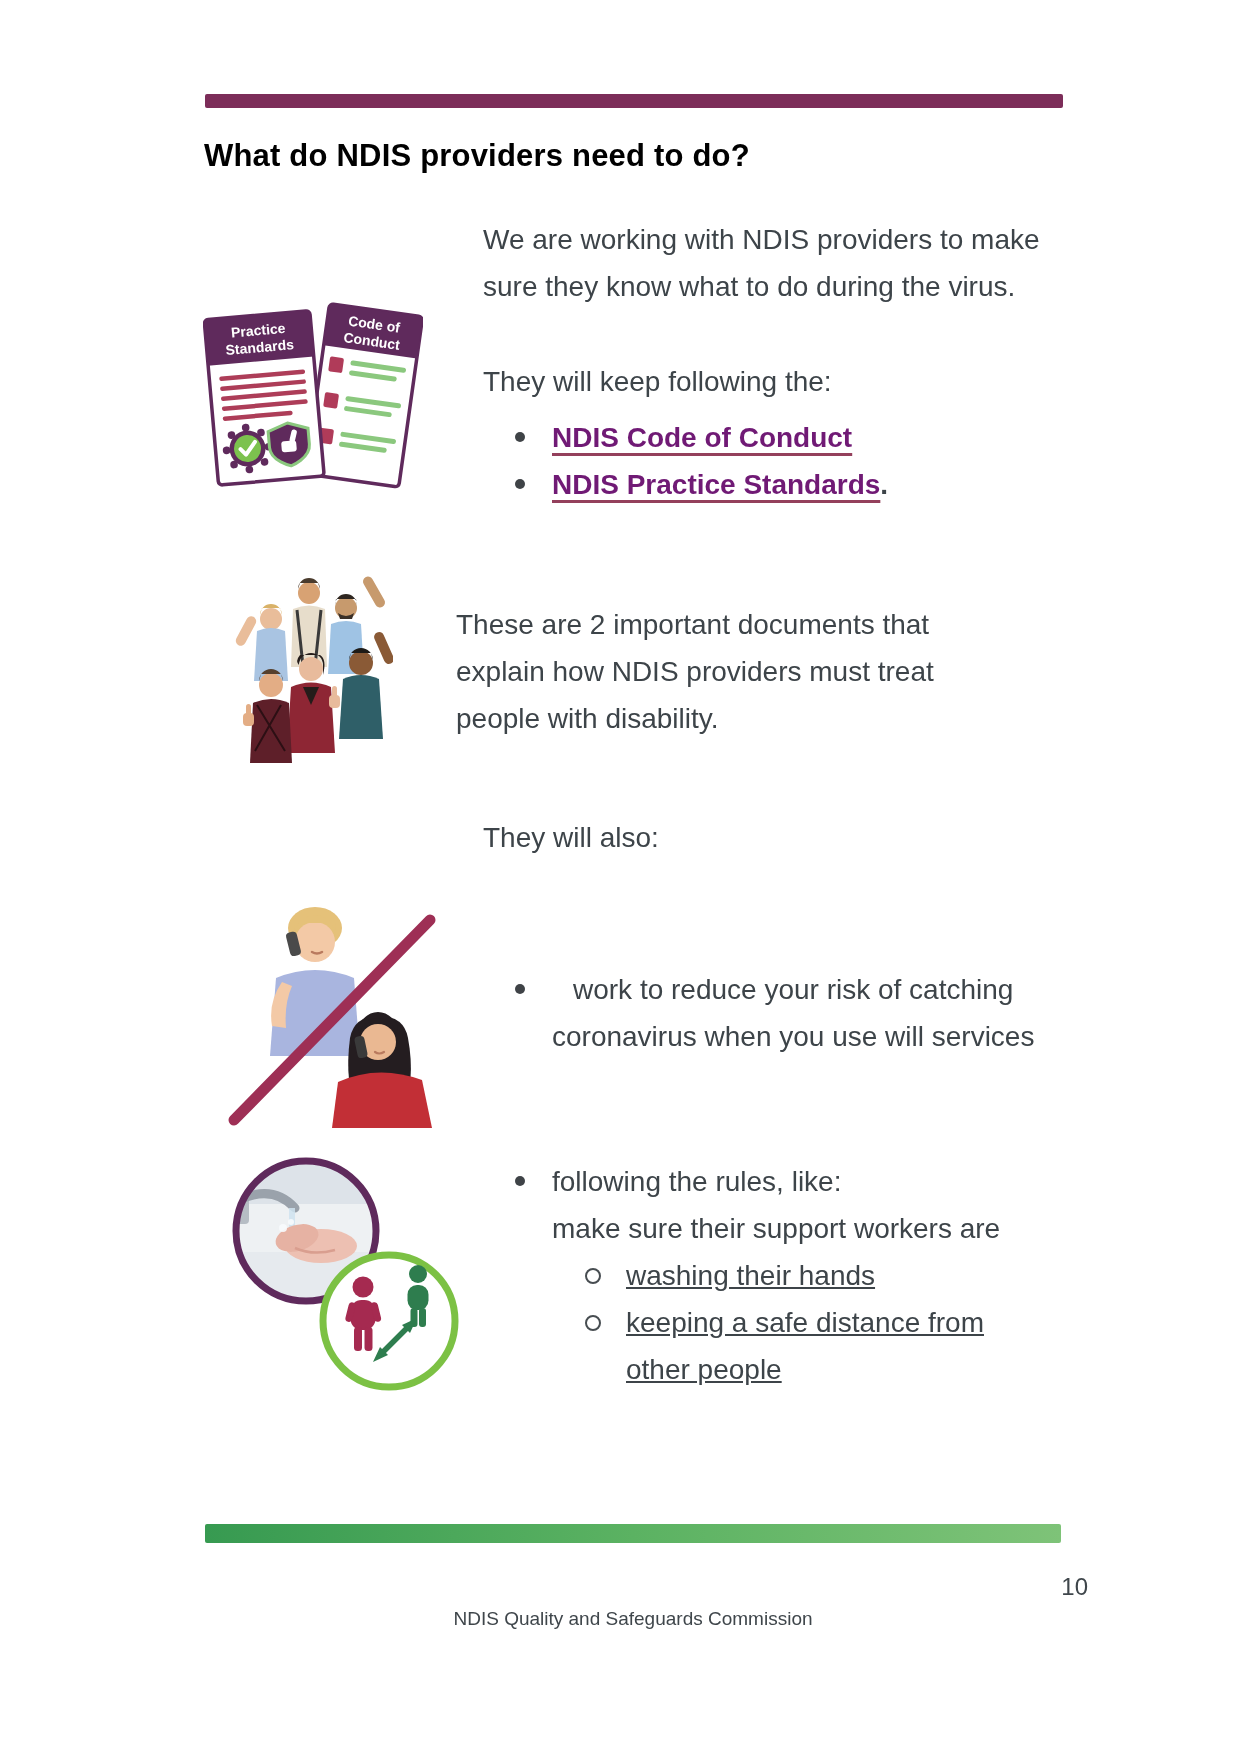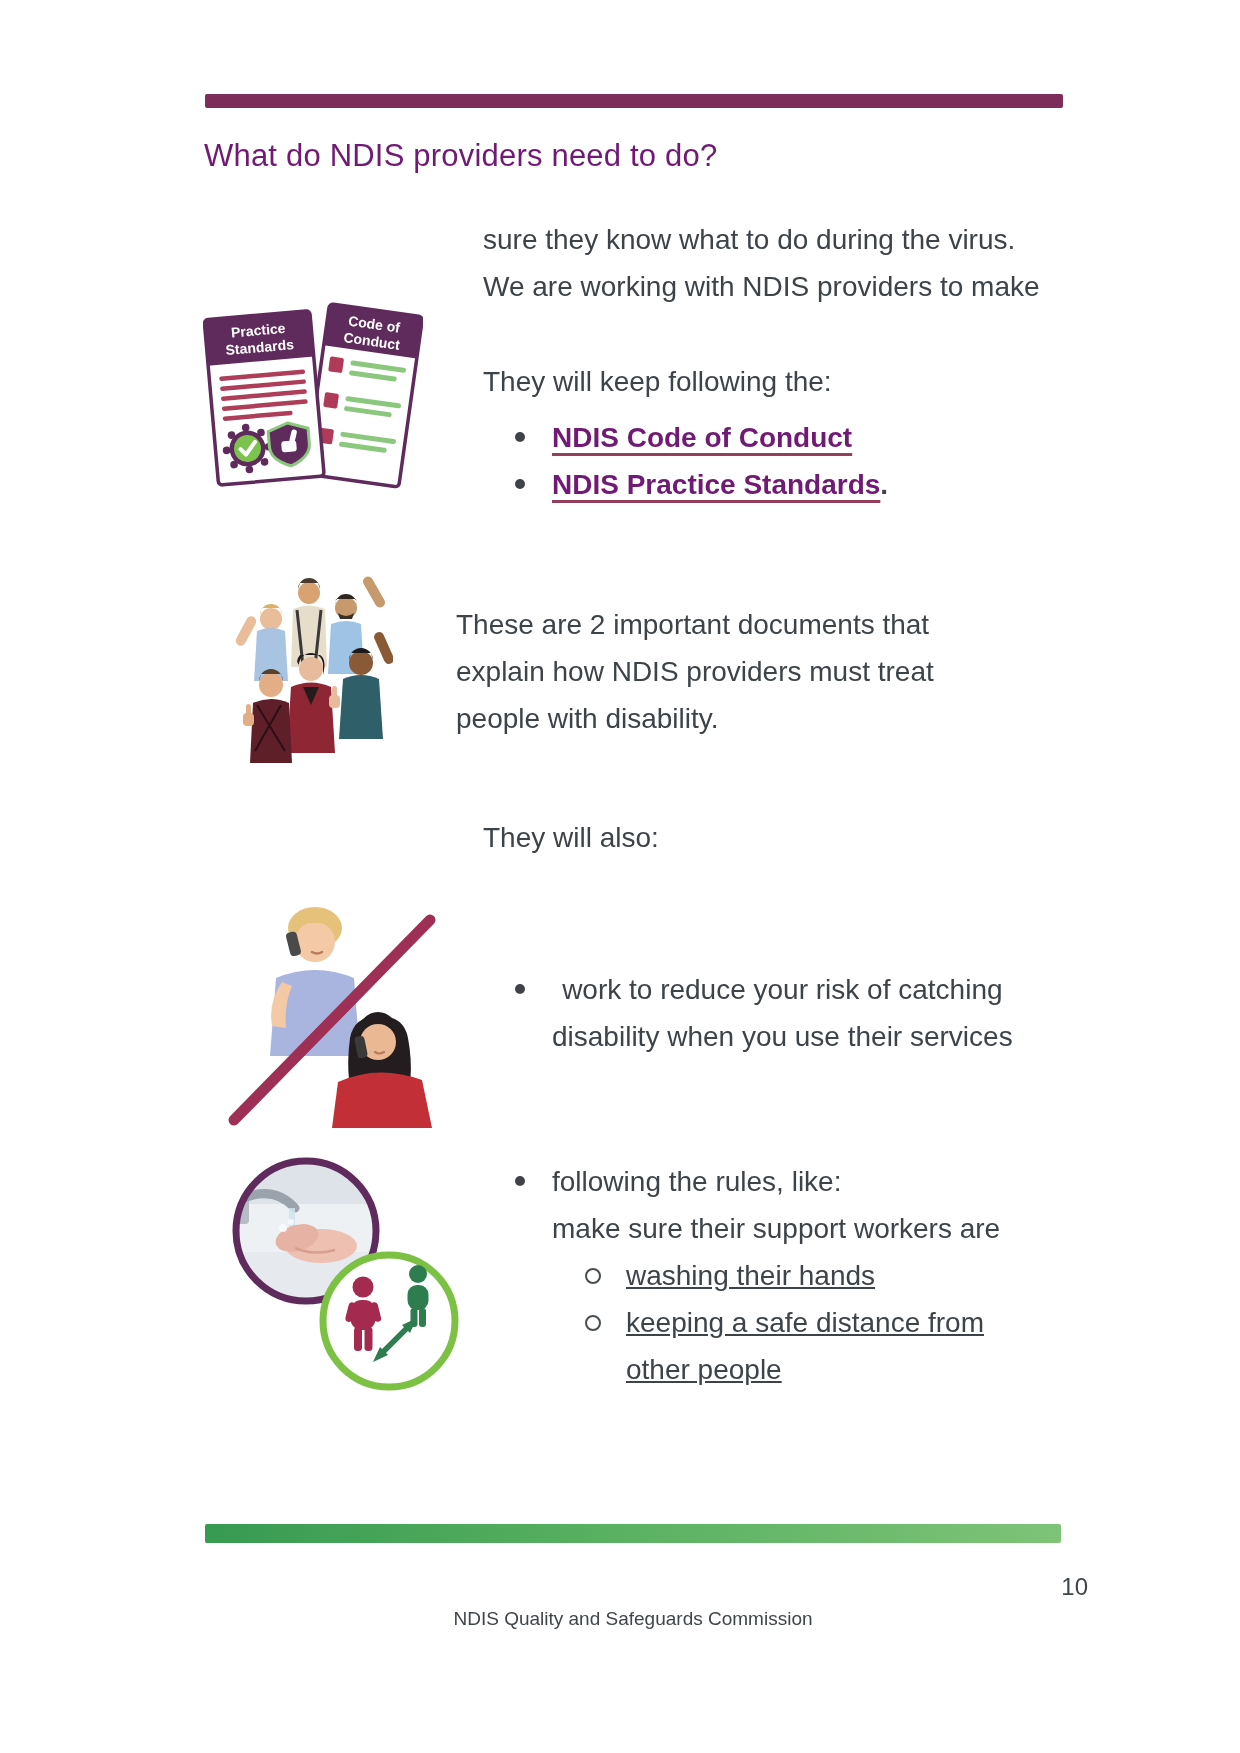--- a/index.html
+++ b/index.html
@@ -3,21 +3,21 @@
 <meta charset="utf-8">
 <style>
   html,body{margin:0;padding:0;background:#ffffff;}
   .page{
     position:relative;width:1240px;height:1753px;background:#ffffff;
     font-family:"Liberation Sans","DejaVu Sans",sans-serif;
     color:#3d4449;overflow:hidden;
   }
   .abs{position:absolute;}
   .top-bar{left:205px;top:94px;width:858px;height:14px;background:#7c2d59;border-radius:2px;}
-  .heading{left:204px;top:138px;font-size:31px;font-weight:normal;color:#701a75;letter-spacing:.2px;}
+  .heading{left:204px;top:138px;font-size:31px;font-weight:bold;color:#000000;letter-spacing:.2px;}
   .body-text{font-size:28px;line-height:47px;color:#3d4449;}
   .intro{left:483px;top:216px;width:560px;}
   .keep-following{left:483px;top:358px;}
   .links-list{left:515px;top:414px;}
   .bullet-row{display:flex;}
   .bullet-dot{flex:none;width:10px;height:10px;border-radius:50%;background:#3f4347;margin:18px 27px 0 0;}
   a.doc-link{color:#701a75;font-weight:bold;text-decoration:underline;text-decoration-thickness:2.5px;text-underline-offset:6px;text-decoration-color:#94405c;cursor:pointer;}
   .link-suffix{color:#3d4449;font-weight:bold;text-decoration:none;}
   .docs-para{left:456px;top:601px;width:560px;}
   .they-also{left:483px;top:814px;}
@@ -34,22 +34,22 @@
 </head>
 <body>
 
 <div class="page">
 
   <div class="abs top-bar"></div>
 
   <div class="abs heading">What do NDIS providers need to do?</div>
 
   <div class="abs intro body-text">
+    <div>We are working with NDIS providers to make</div>
     <div>sure they know what to do during the virus.</div>
-    <div>We are working with NDIS providers to make</div>
   </div>
 
   <svg class="illus" style="left:203px;top:301px;" width="220" height="204" viewBox="0 0 220 204">
 
     <g transform="rotate(8 158 95)">
       <rect x="114" y="8" width="94" height="172" rx="4" fill="#ffffff" stroke="#5f2a5c" stroke-width="3.5"></rect>
       <path d="M114 12 q0 -4 4 -4 h86 q4 0 4 4 v38 h-94 z" fill="#5f2a5c"></path>
       <text x="161" y="27" text-anchor="middle" font-size="14" font-weight="bold" fill="#ffffff">Code of</text>
       <text x="161" y="44" text-anchor="middle" font-size="14" font-weight="bold" fill="#ffffff">Conduct</text>
       <g>
@@ -188,21 +188,21 @@
       <path d="M116 192 q40 -18 84 -2 l10 48 h-100 z" fill="#c22f36"></path>
     </g>
     <line x1="12" y1="230" x2="208" y2="30" stroke="#9e2f55" stroke-width="11" stroke-linecap="round"></line>
   </svg>
 
   <div class="abs bullet1 body-text">
     <div class="bullet-row">
       <span class="bullet-dot"></span>
       <span>
         <div>work to reduce your risk of catching</div>
-        <div>disability when you use their services</div>
+        <div>coronavirus when you use will services</div>
       </span>
     </div>
   </div>
 
   <svg class="illus" style="left:225px;top:1152px;" width="238" height="246" viewBox="0 0 238 246">
     <defs>
       <clipPath id="washClip">
           <circle cx="81" cy="79" r="70"></circle>
         </clipPath>
     </defs>

